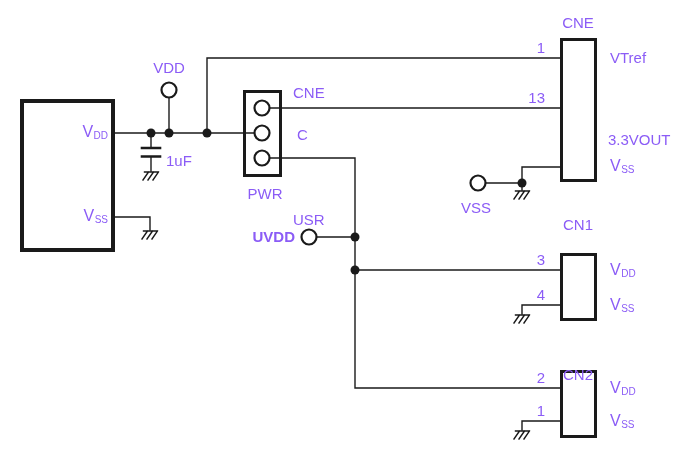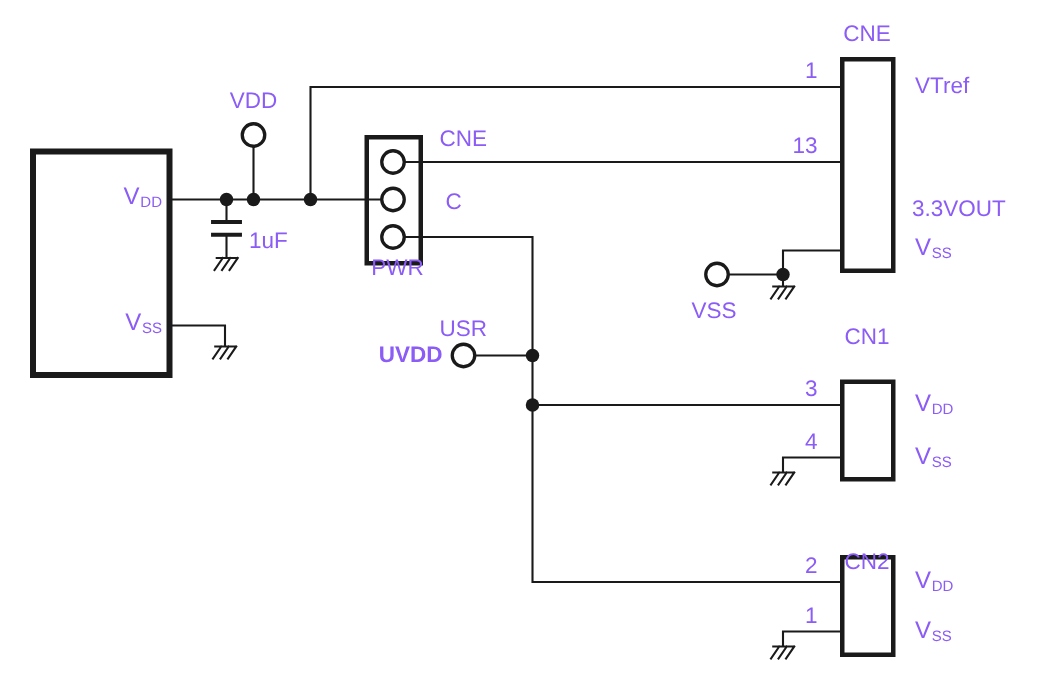--- a/index.html
+++ b/index.html
@@ -111,21 +111,21 @@
   </div>
 
   <div class="lbl center" style="left:169px; top:59px;">VDD</div>
   <div class="lbl" style="left:166px; top:152px;">1uF</div>
   <div class="lbl" style="right:405px; top:228px;font-weight:bold;">UVDD</div>
   <div class="lbl center" style="left:476px; top:199px;">VSS</div>
 
   <div class="lbl" style="left:293px; top:84px;">CNE</div>
   <div class="lbl" style="left:297px; top:126px;">C</div>
   <div class="lbl" style="left:293px; top:168px;margin-top:43px;">USR</div>
-  <div class="lbl center" style="left:265px; top:170px;">PWR</div>
+  <div class="lbl center" style="left:265px; top:185px;">PWR</div>
 
   <div class="lbl center" style="left:578px; top:14px;">CNE</div>
   <div class="lbl pin-num" style="right:155px; top:39px;">1</div>
   <div class="lbl" style="left:610px; top:49px;">VTref</div>
   <div class="lbl pin-num" style="right:155px; top:89px;">13</div>
   <div class="lbl" style="left:608px; top:99px;margin-top:32px;">3.3VOUT</div>
   <div class="lbl" style="left:610px; top:157px;">
     <span class="vmain">V</span><span class="vsub">SS</span>
   </div>
 

